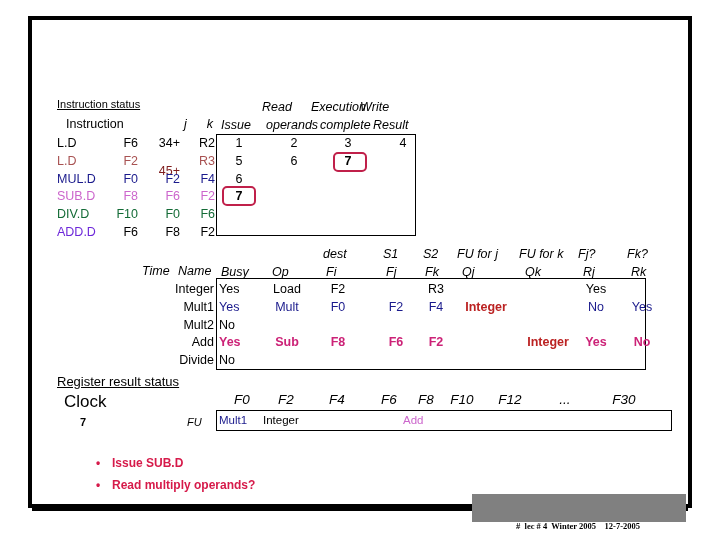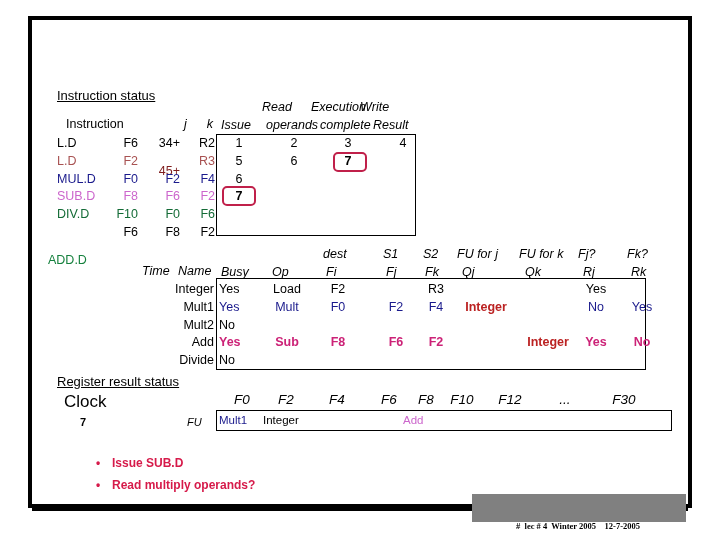--- a/index.html
+++ b/index.html
@@ -132,21 +132,21 @@
   }
 </style>
 </head>
 <body>
 
 <div id="slide">
 
   <div id="frame"></div>
 
 
-  <div class="t und" style="left:57px; top:89px; font-size:13px;">Instruction status</div>
+  <div class="t und" style="left:57px; top:99px; font-size:11px;">Instruction status</div>
 
   <div class="t" style="left:66px; top:118px;">Instruction</div>
   <div class="t it" style="left:184px; top:118px; width:20px;">j</div>
   <div class="t it" style="left:193px; top:118px; width:20px; text-align:right;">k</div>
 
   <div class="t it" style="left:262px; top:101px;">Read</div>
   <div class="t it" style="left:311px; top:101px;">Execution</div>
   <div class="t it" style="left:360px; top:101px;">Write</div>
 
   <div class="t it" style="left:221px; top:119px;">Issue</div>
@@ -168,21 +168,21 @@
       <div class="t" style="left: 146px; top: 173px; width: 34px; text-align: right; color: rgb(26, 26, 140);">F2</div>
       <div class="t" style="left: 187px; top: 173px; width: 28px; text-align: right; color: rgb(26, 26, 140);">F4</div>
       <div class="t" style="left: 57px; top: 190px; color: rgb(204, 102, 204);">SUB.D</div>
       <div class="t" style="left: 104px; top: 190px; width: 34px; text-align: right; color: rgb(204, 102, 204);">F8</div>
       <div class="t" style="left: 146px; top: 190px; width: 34px; text-align: right; color: rgb(204, 102, 204);">F6</div>
       <div class="t" style="left: 187px; top: 190px; width: 28px; text-align: right; color: rgb(204, 102, 204);">F2</div>
       <div class="t" style="left: 57px; top: 208px; color: rgb(19, 107, 54);">DIV.D</div>
       <div class="t" style="left: 104px; top: 208px; width: 34px; text-align: right; color: rgb(19, 107, 54);">F10</div>
       <div class="t" style="left: 146px; top: 208px; width: 34px; text-align: right; color: rgb(19, 107, 54);">F0</div>
       <div class="t" style="left: 187px; top: 208px; width: 28px; text-align: right; color: rgb(19, 107, 54);">F6</div>
-      <div class="t" style="left: 48px; top: 226px; color: #15803d; margin-top: 28px;">ADD.D</div>
+      <div class="t" style="left: 57px; top: 226px; color: #6d28d9;">ADD.D</div>
       <div class="t" style="left: 104px; top: 226px; width: 34px; text-align: right; color: rgb(0, 0, 0);">F6</div>
       <div class="t" style="left: 146px; top: 226px; width: 34px; text-align: right; color: rgb(0, 0, 0);">F8</div>
       <div class="t" style="left: 187px; top: 226px; width: 28px; text-align: right; color: rgb(0, 0, 0);">F2</div>
     </div>
 
   <div class="box" style="left:216px; top:134px; width:200px; height:102px;"></div>
 
   <div id="instr-cycles">
       <div class="t" style="left: 221px; top: 137px; width: 36px; text-align: center;">1</div>
       <div class="t" style="left: 276px; top: 137px; width: 36px; text-align: center;">2</div>

